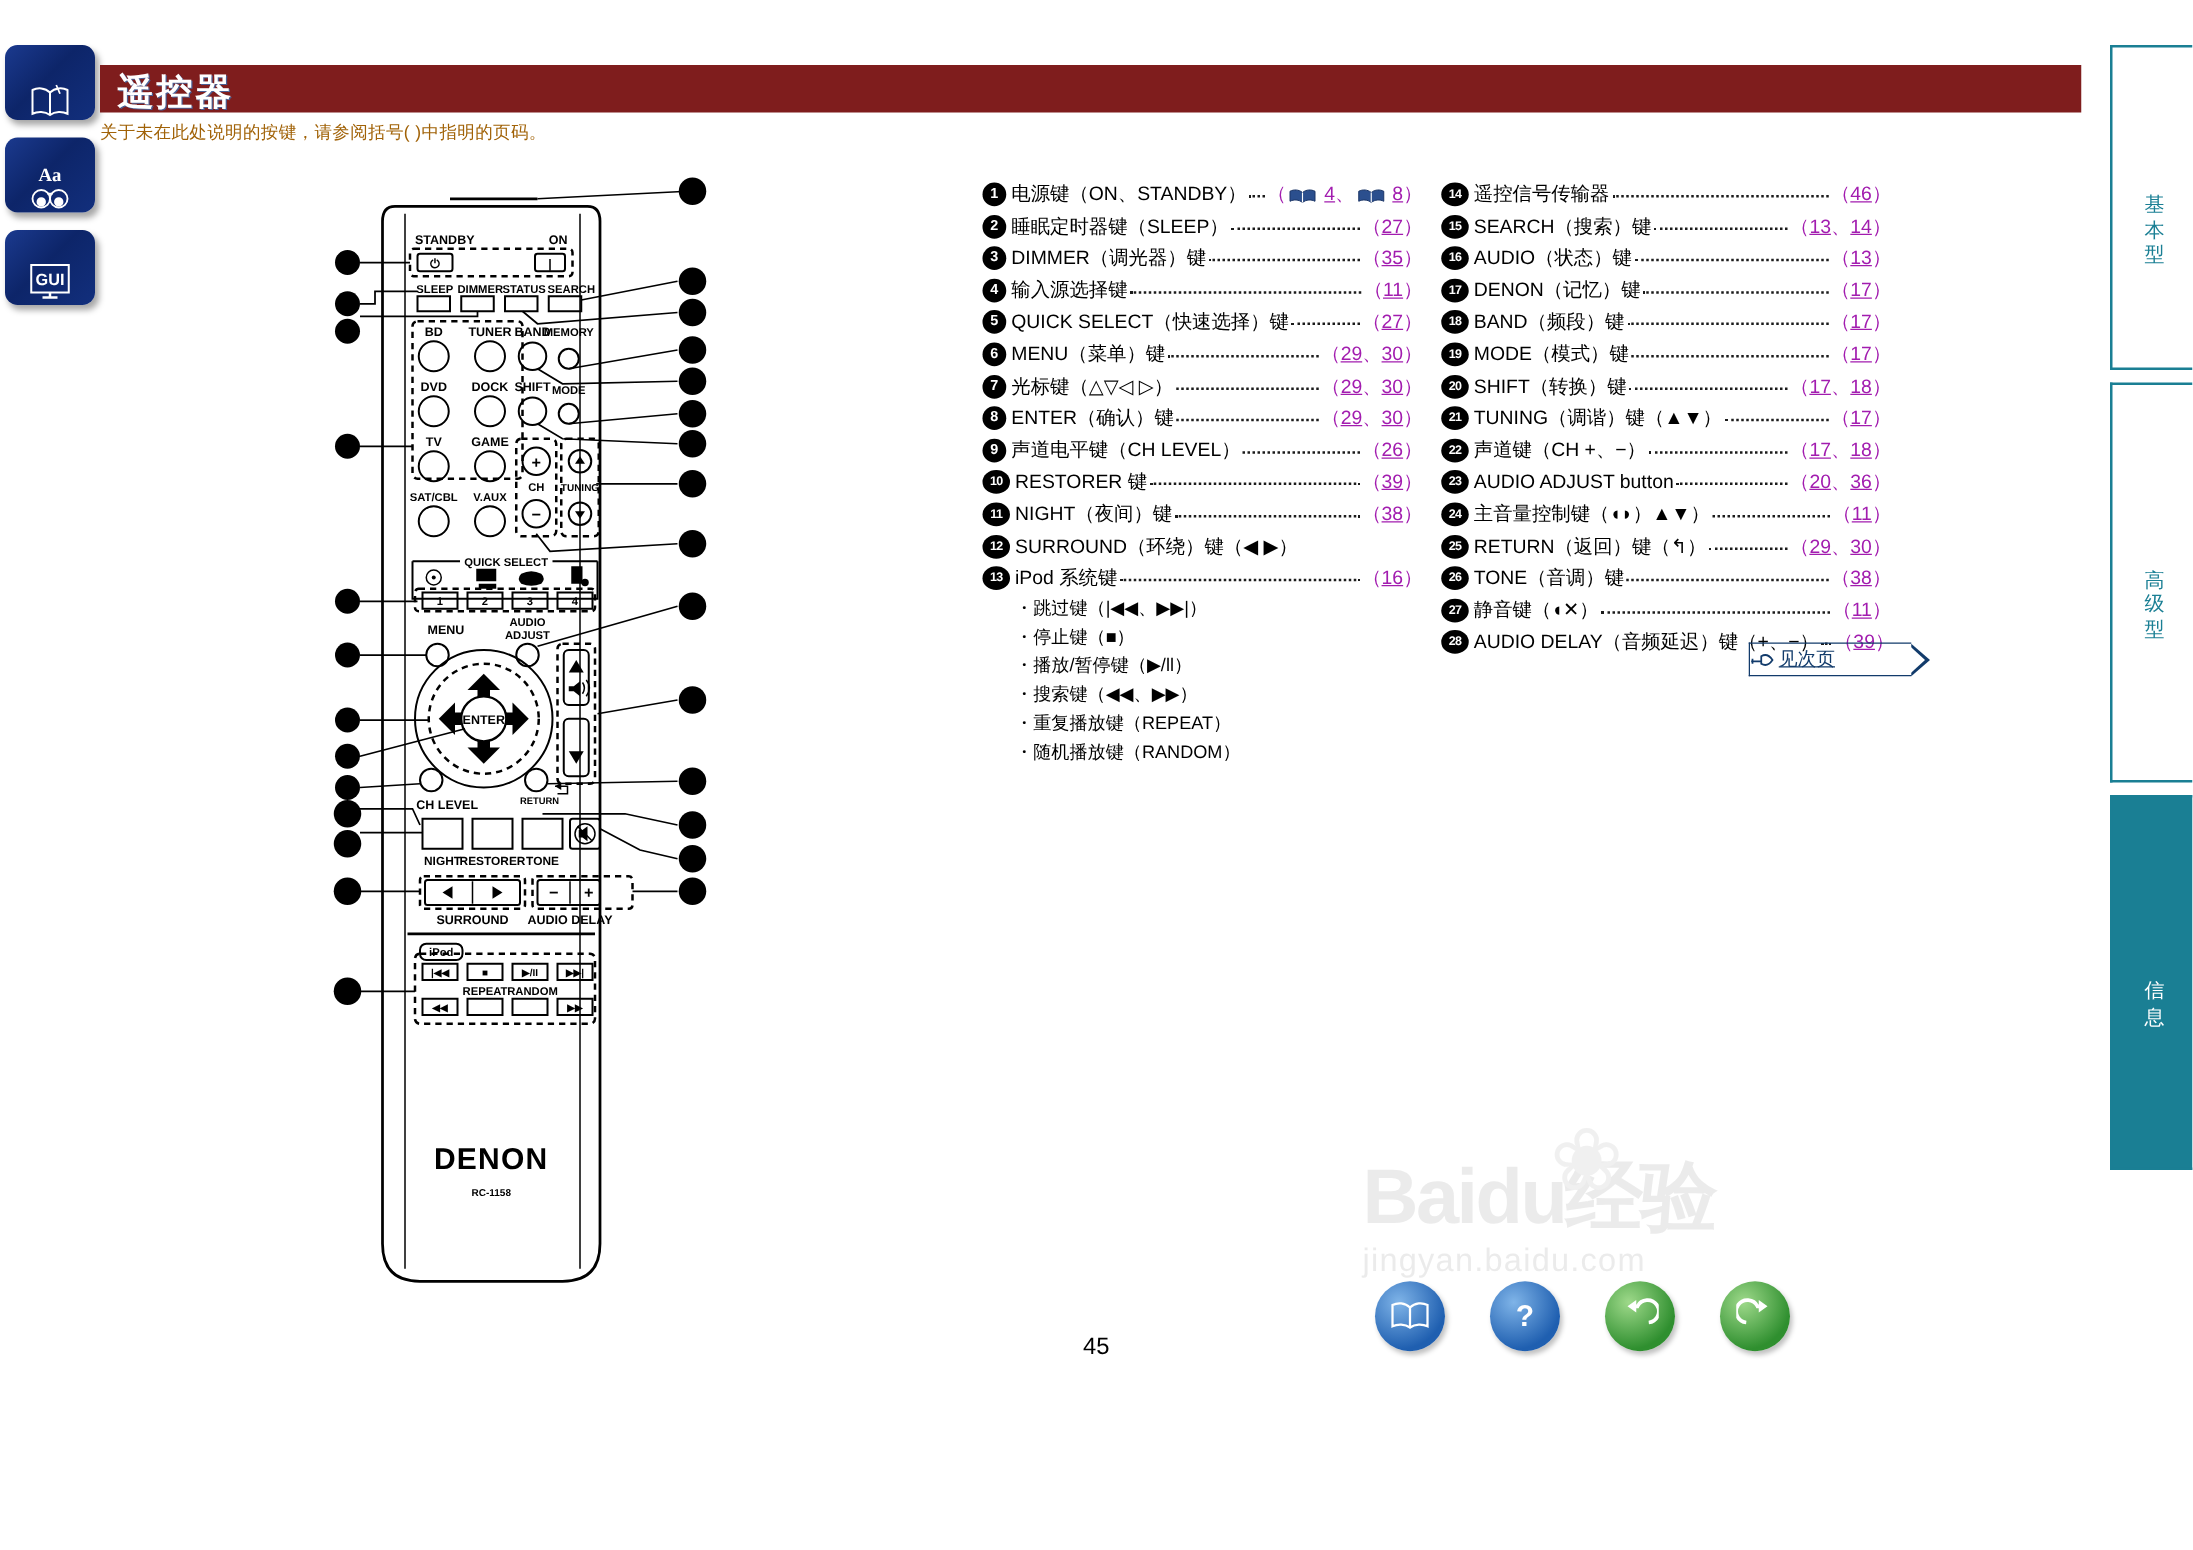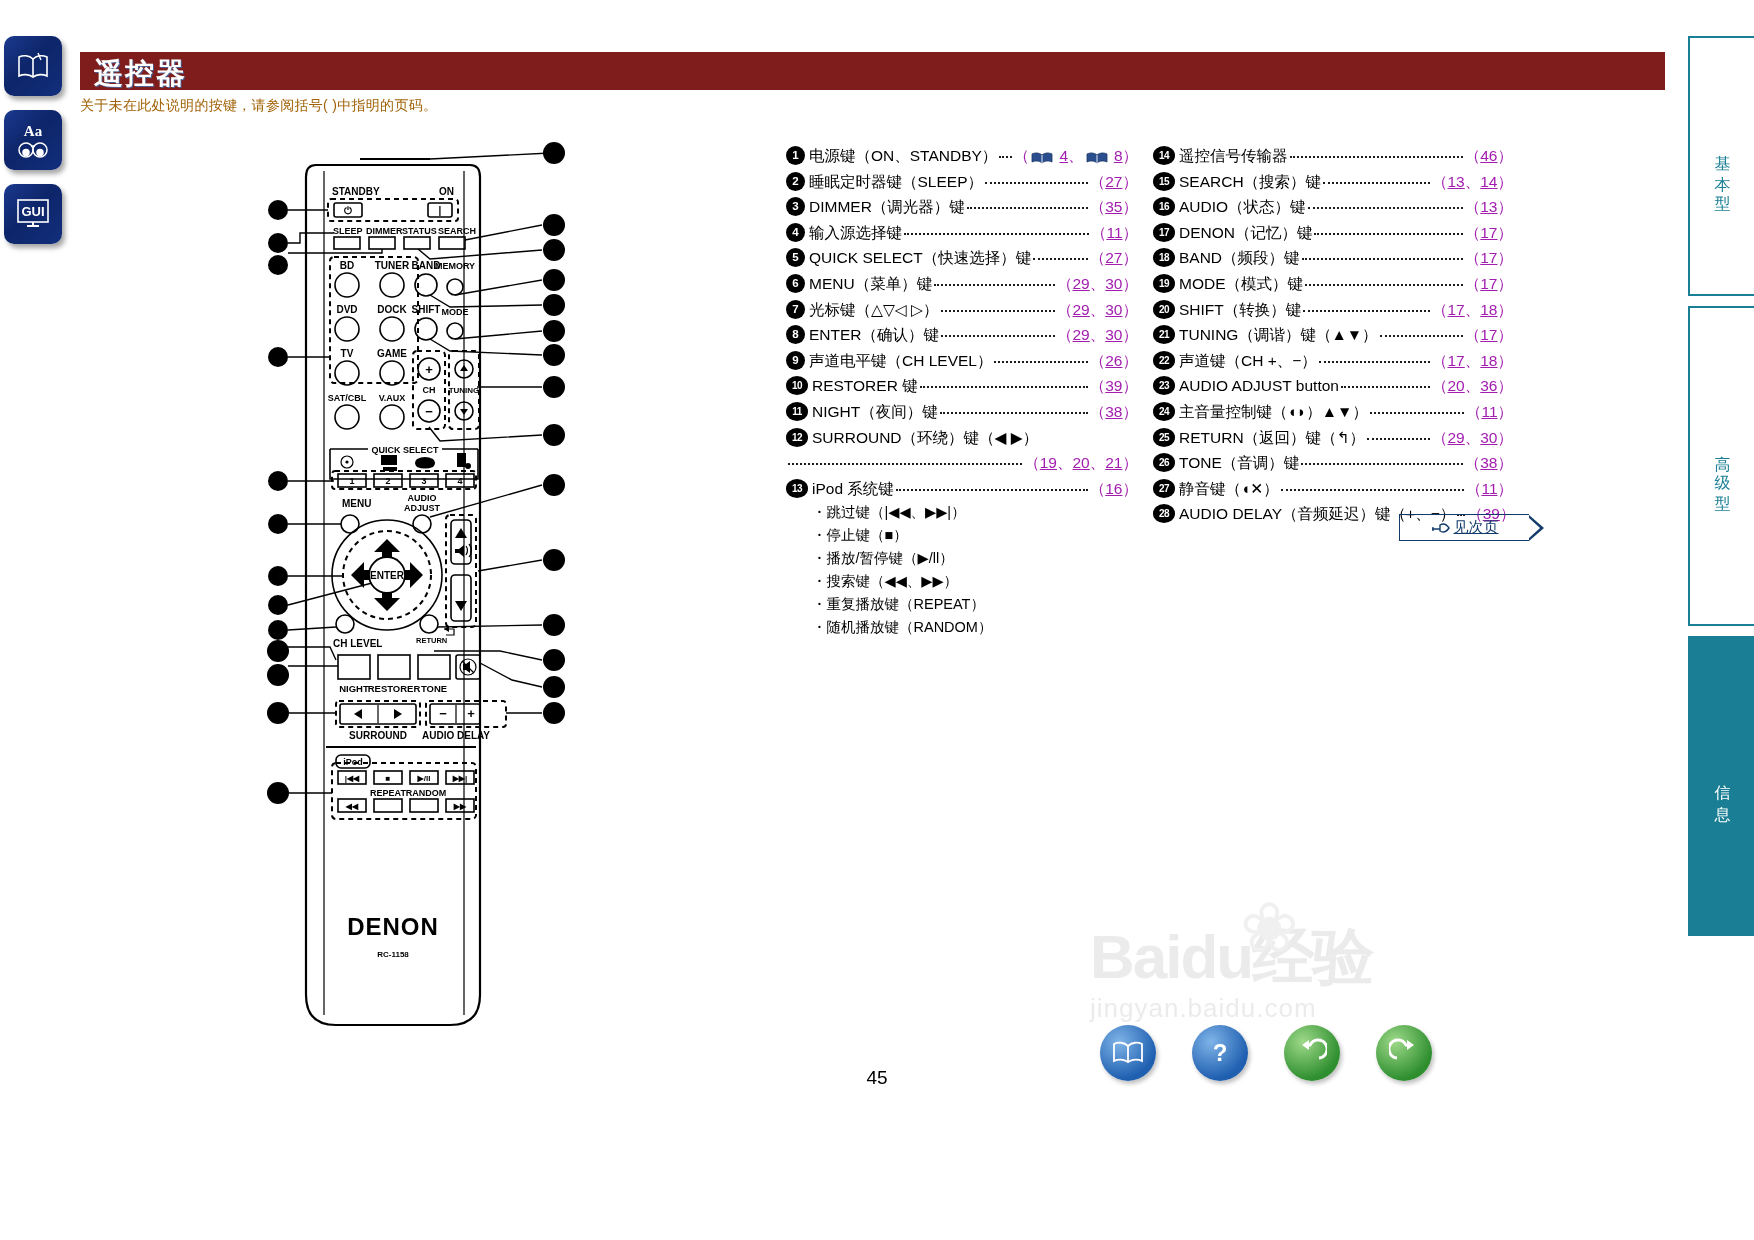--- a/index.html
+++ b/index.html
@@ -6,25 +6,25 @@
   body{
     width:1754px;height:1240px;
     background:#ffffff;
     font-family:"Liberation Sans","DejaVu Sans",sans-serif;
     position:relative;overflow:hidden;
     color:#000;
   }
   
   .rail{position:absolute;left:4px;top:36px;width:62px;}
   .rail-btn{
-    width:58px;height:60px;margin-bottom:14px;
+    width:72px;height:60px;margin-bottom:14px;
     border-radius:10px;
     background:linear-gradient(135deg,#1b3a8f 0%,#0d2569 45%,#122f7d 100%);
     box-shadow:3px 4px 5px rgba(0,0,0,.35);
-    display:flex;align-items:center;justify-content:center;
+    display:flex;align-items:flex-end;justify-content:center;
     color:#fff;
   }
   .rail-btn svg{display:block;}
   
   .head-bar{
     position:absolute;left:80px;top:52px;width:1585px;height:38px;
     background:#7f1d1d;
   }
   .head-bar .ttl{
     position:absolute;left:14px;top:2px;
@@ -68,21 +68,21 @@
   
   .nextpage{
     position:absolute;left:1399px;top:514px;
     width:148px;height:27px;
     display:flex;align-items:center;
   }
   .np-box{
     position:relative;width:130px;height:27px;
     border:1.6px solid #123b6b;border-right:none;
     box-sizing:border-box;
-    display:flex;align-items:center;justify-content:center;
+    display:flex;align-items:center;
     color:#123b6b;font-size:15px;
   }
   .np-box .txt{text-decoration:underline;margin-left:3px;}
   .np-arrow{
     width:0;height:0;border-left:15px solid #123b6b;
     border-top:13.5px solid transparent;border-bottom:13.5px solid transparent;
     position:relative;
   }
   .np-arrow:after{
     content:"";position:absolute;left:-16px;top:-11px;
@@ -499,24 +499,20 @@
     <div class="lrow">
       <span class="num wide">11</span>
       <span class="lbl">NIGHT（夜间）键</span>
       <span class="dots"></span>
       <span class="pg">（<u>38</u>）</span>
     </div>
     <div class="lrow">
       <span class="num wide">12</span>
       <span class="lbl">SURROUND（环绕）键（◀ ▶）</span>
     </div>
-    <div class="lrow contline">
-      <span class="dots"></span>
-      <span class="pg">（<u>19</u>、<u>20</u>、<u>21</u>）</span>
-    </div>
     <div class="lrow">
       <span class="num wide">13</span>
       <span class="lbl">iPod 系统键</span>
       <span class="dots"></span>
       <span class="pg">（<u>16</u>）</span>
     </div>
     <div class="sub">・跳过键（|◀◀、▶▶|）</div>
     <div class="sub">・停止键（■）</div>
     <div class="sub">・播放/暂停键（▶/ll）</div>
     <div class="sub">・搜索键（◀◀、▶▶）</div>

